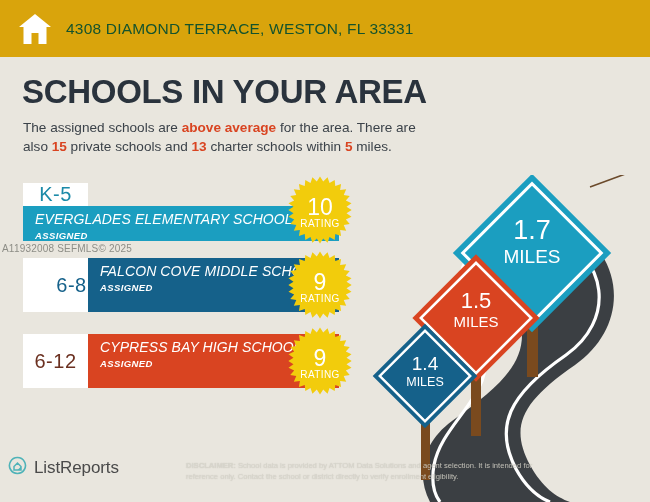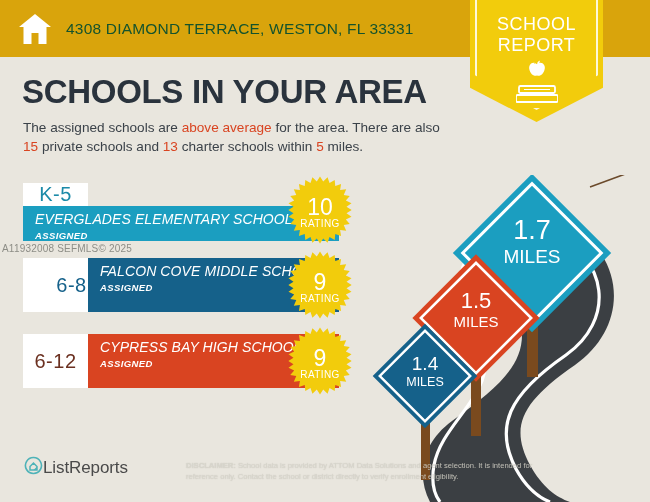--- a/index.html
+++ b/index.html
@@ -79,21 +79,21 @@
     color: #2a333d;
     letter-spacing: -0.3px;
   }
   .subtitle {
     position: absolute; left: 23px; top: 118px;
     width: 420px;
     font-size: 13.6px;
     line-height: 19px;
     color: #3b4249;
   }
-  .hl { color: #d94421; font-weight: normal; margin-top: 33px; }
+  .hl { color: #d94421; font-weight: bold; margin-top: 33px; }
 
   
   .mls {
     position: absolute; left: 2px; top: 243px;
     font-size: 10px;
     color: #8d8d86;
     letter-spacing: .2px;
     z-index: 6;
   }
 
@@ -167,22 +167,22 @@
 
   
   .illustration {
     position: absolute; left: 370px; top: 175px;
     width: 280px; height: 327px;
   }
   .illustration svg { display: block; }
 
   
   .footer-logo {
-    position: absolute; left: 24px; top: 456px;
-    display: flex; align-items: center; gap: 0;
+    position: absolute; left: 8px; top: 456px;
+    display: flex; align-items: center; gap: 7px;
     z-index: 7;
   }
   .footer-logo-text {
     font-size: 17px;
     color: #4a4a4a;
     letter-spacing: -.1px;
   }
   .disclaimer {
     position: absolute; left: 186px; top: 461px;
     width: 380px;
@@ -204,43 +204,20 @@
   <div class="header-bar">
     <span class="home-icon">
       <svg viewBox="0 0 34 32" width="34" height="32">
         <path d="M17 1 L33 14 L28.5 14 L28.5 31 L20.5 31 L20.5 20 L13.5 20 L13.5 31 L5.5 31 L5.5 14 L1 14 Z" fill="#ffffff"></path>
         <rect x="14.8" y="22" width="4.4" height="9" fill="#d9a40c"></rect>
       </svg>
     </span>
     <span class="header-address">4308 DIAMOND TERRACE, WESTON, FL 33331</span>
   </div>
 
-  <div class="pennant">
-    <div class="pennant-inner"></div>
-    <div class="pennant-title">
-      <div>SCHOOL</div>
-      <div>REPORT</div>
-    </div>
-    <div class="pennant-icons">
-      <span>
-        <svg width="22" height="20" viewBox="0 0 22 20">
-          <path d="M11 4.2 C8.6 1.6 4.4 2.6 3.4 6 C2.3 9.6 5 14.5 8 15.6 C9.4 16.1 10.2 15.4 11 15.4 C11.8 15.4 12.6 16.1 14 15.6 C17 14.5 19.7 9.6 18.6 6 C17.6 2.6 13.4 1.6 11 4.2 Z" fill="#ffffff"></path>
-          <path d="M11 4.4 C11 2.6 12.1 1 13.8 0.4 C14 2.3 12.8 4 11 4.4 Z" fill="#ffffff"></path>
-          <path d="M11.2 3.4 C11.2 3.4 9.2 2.2 8.2 3.2" stroke="#f2cc0c" stroke-width="1" fill="none"></path>
-        </svg>
-      </span>
-      <span>
-        <svg width="42" height="20" viewBox="0 0 42 20">
-          <rect x="3" y="2" width="36" height="7" rx="1.5" fill="none" stroke="#ffffff" stroke-width="1.8"></rect>
-          <rect x="0" y="11" width="42" height="7" rx="1.5" fill="none" stroke="#ffffff" stroke-width="1.8"></rect>
-          <line x1="8" y1="5.5" x2="34" y2="5.5" stroke="#ffffff" stroke-width="1"></line>
-        </svg>
-      </span>
-    </div>
-  </div>
 
   <h1 class="headline">SCHOOLS IN YOUR AREA</h1>
 
   <p class="subtitle"><span>The assigned schools are </span><span class="hl">above average</span><span> for the area. There are also </span><span class="hl">15</span><span> private schools and </span><span class="hl">13</span><span> charter schools within </span><span class="hl">5</span><span> miles.</span></p>
 
   <div class="mls">A11932008  SEFMLS© 2025</div>
 
   <div class="school-row row1">
     <div class="grade-cell grade-teal">K-5</div>
     <div class="name-cell bg-teal">

